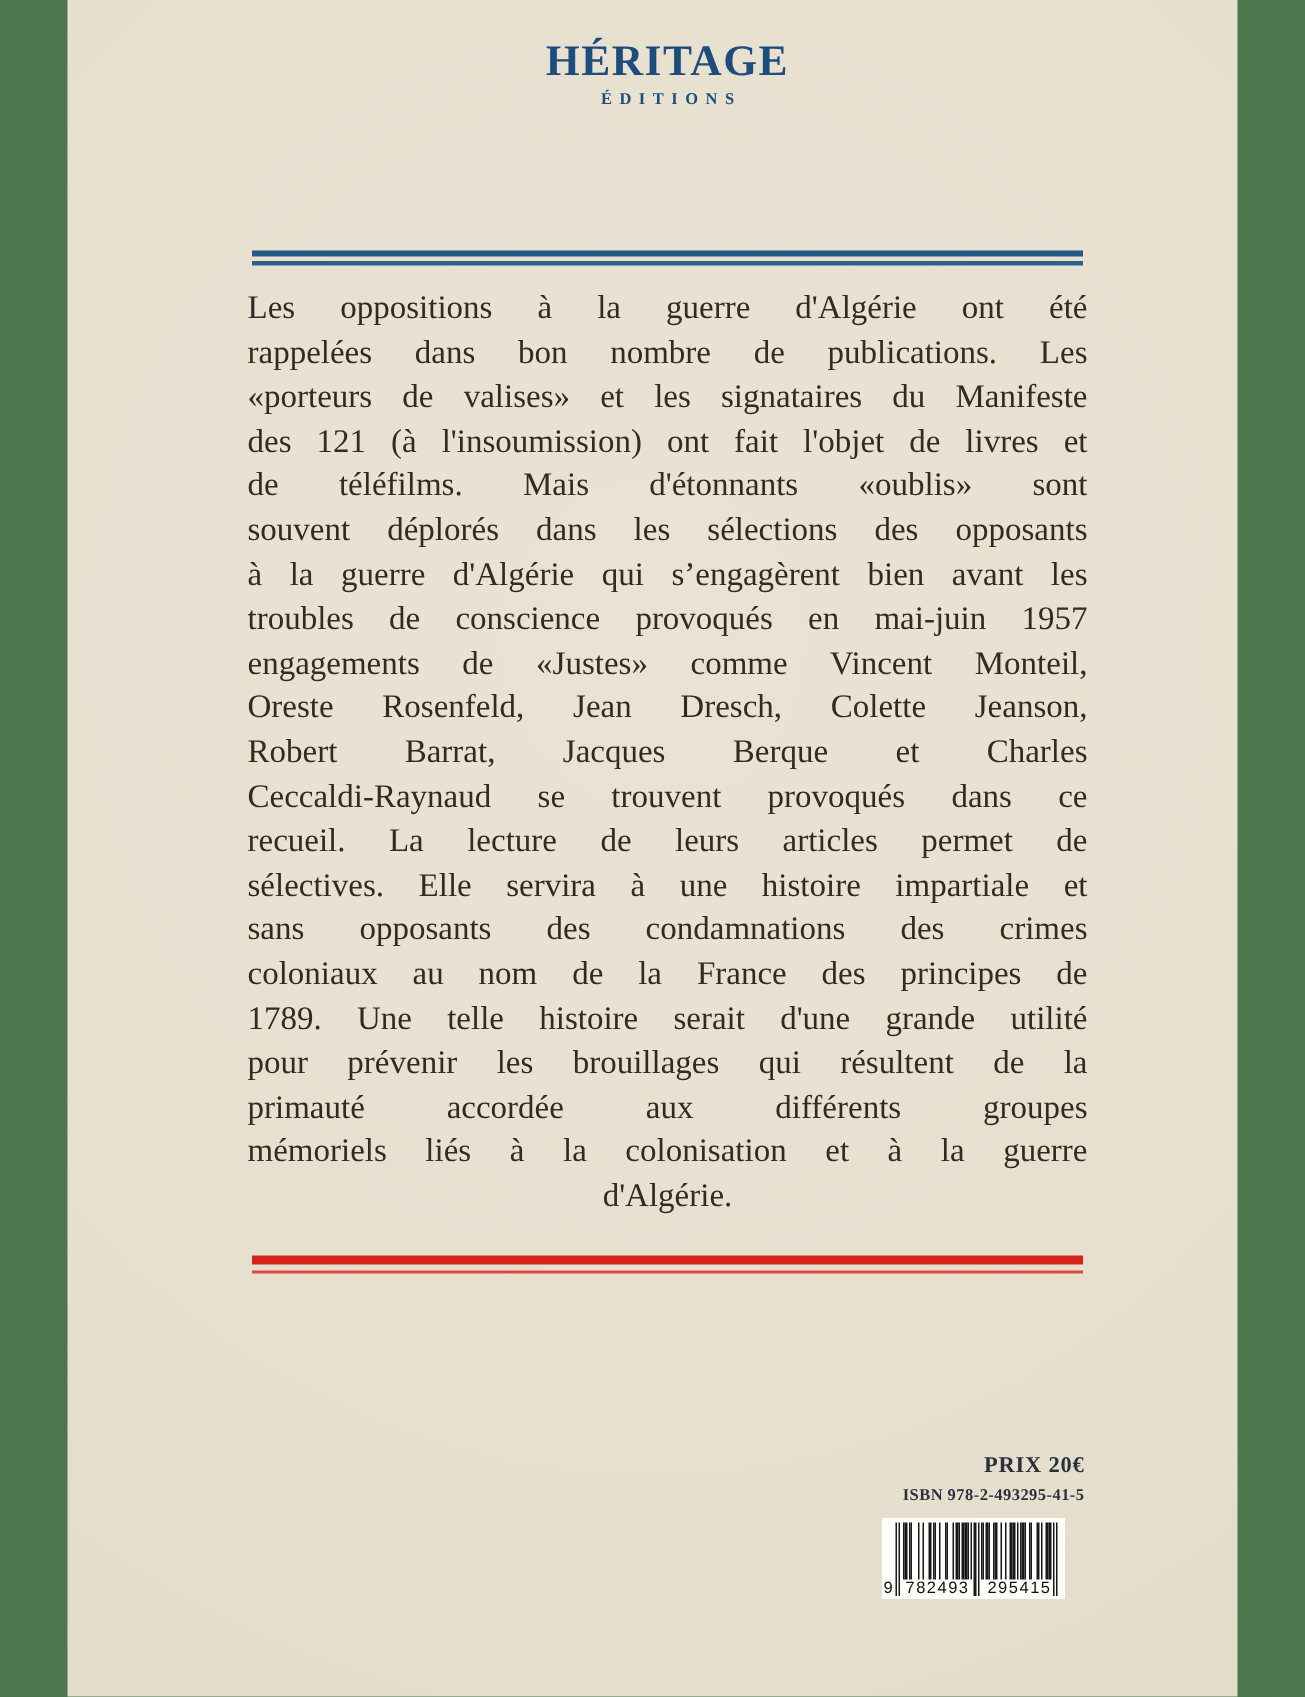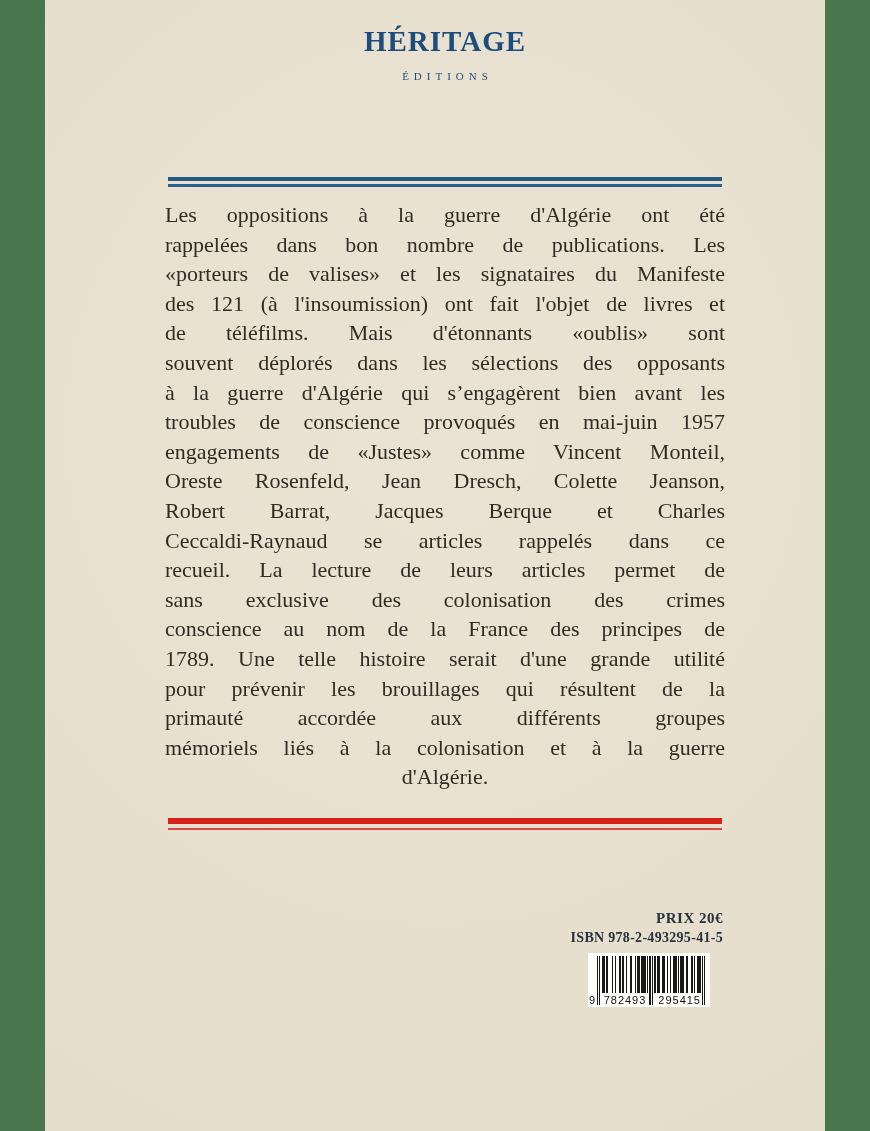--- a/index.html
+++ b/index.html
@@ -18,23 +18,23 @@
     box-sizing:border-box;
     padding-left:20px;
   }
   
   .logo{padding-top:26px;text-align:center;color:#1d4d7c;}
   .pub-name{
     font-size:29px;font-weight:bold;letter-spacing:1px;
     line-height:30px;
   }
   .pub-sub{
-    font-size:11px;font-weight:normal;
+    font-size:11px;font-weight:bold;
     letter-spacing:5px;text-indent:5px;
-    margin-top:13px;line-height:14px;
+    margin-top:3px;line-height:14px;
   }
   
   .rule{width:554px;margin:0 auto;background:transparent;}
   .rule-blue{
     margin-top:94px;
     height:3px;
     border-top:4px solid #235a84;
     border-bottom:3px solid #2b6089;
   }
   .rule-red{
@@ -46,26 +46,26 @@
   
   .synopsis{
     width:560px;margin:13px auto 16px;
     font-size:22px;line-height:29.6px;
     color:#322b24;
   }
   .synopsis .line{text-align:justify;text-align-last:justify;}
   .synopsis .line.center{text-align:right;text-align-last:center;}
   
   .footer{
-    width:556px;margin:79px auto 0;
+    width:556px;margin:119px auto 0;
     display:flex;flex-direction:column;align-items:flex-end;
     color:#28313c;
   }
   .price{font-size:15px;font-weight:bold;line-height:18px;letter-spacing:0.5px;}
-  .isbn{font-size:14px;font-weight:bold;line-height:18px;margin-top:2px;letter-spacing:0.3px;}
+  .isbn{font-size:11px;font-weight:bold;line-height:18px;margin-top:2px;letter-spacing:0.3px;}
   .barcode{
     position:relative;
     width:122px;height:54px;
     margin:6px 13px 0 0;
     background:#fdfdfa;
   }
   .bars{
     position:absolute;left:9px;right:5px;top:3px;bottom:2px;
     display:flex;align-items:flex-start;
   }
@@ -99,24 +99,25 @@
       <div class="line">rappelées dans bon nombre de publications. Les</div>
       <div class="line">«porteurs de valises» et les signataires du Manifeste</div>
       <div class="line">des 121 (à l'insoumission) ont fait l'objet de livres et</div>
       <div class="line">de téléfilms. Mais d'étonnants «oublis» sont</div>
       <div class="line">souvent déplorés dans les sélections des opposants</div>
       <div class="line">à la guerre d'Algérie qui s’engagèrent bien avant les</div>
       <div class="line">troubles de conscience provoqués en mai-juin 1957</div>
       <div class="line">engagements de «Justes» comme Vincent Monteil,</div>
       <div class="line">Oreste Rosenfeld, Jean Dresch, Colette Jeanson,</div>
       <div class="line">Robert Barrat, Jacques Berque et Charles</div>
-      <div class="line">Ceccaldi-Raynaud se articles rappelés dans ce</div>
+      <div class="line">Ceccaldi-Raynaud se trouvent provoqués dans ce</div>
       <div class="line">recueil. La lecture de leurs articles permet de</div>
-      <div class="line">sans exclusive des colonisation des crimes</div>
-      <div class="line">conscience au nom de la France des principes de</div>
+      <div class="line">sélectives. Elle servira à une histoire impartiale et</div>
+      <div class="line">sans opposants des condamnations des crimes</div>
+      <div class="line">coloniaux au nom de la France des principes de</div>
       <div class="line">1789. Une telle histoire serait d'une grande utilité</div>
       <div class="line">pour prévenir les brouillages qui résultent de la</div>
       <div class="line">primauté accordée aux différents groupes</div>
       <div class="line">mémoriels liés à la colonisation et à la guerre</div>
       <div class="line center">d'Algérie.</div>
     </div>
 
   <div class="rule rule-red"></div>
 
   <div class="footer">

